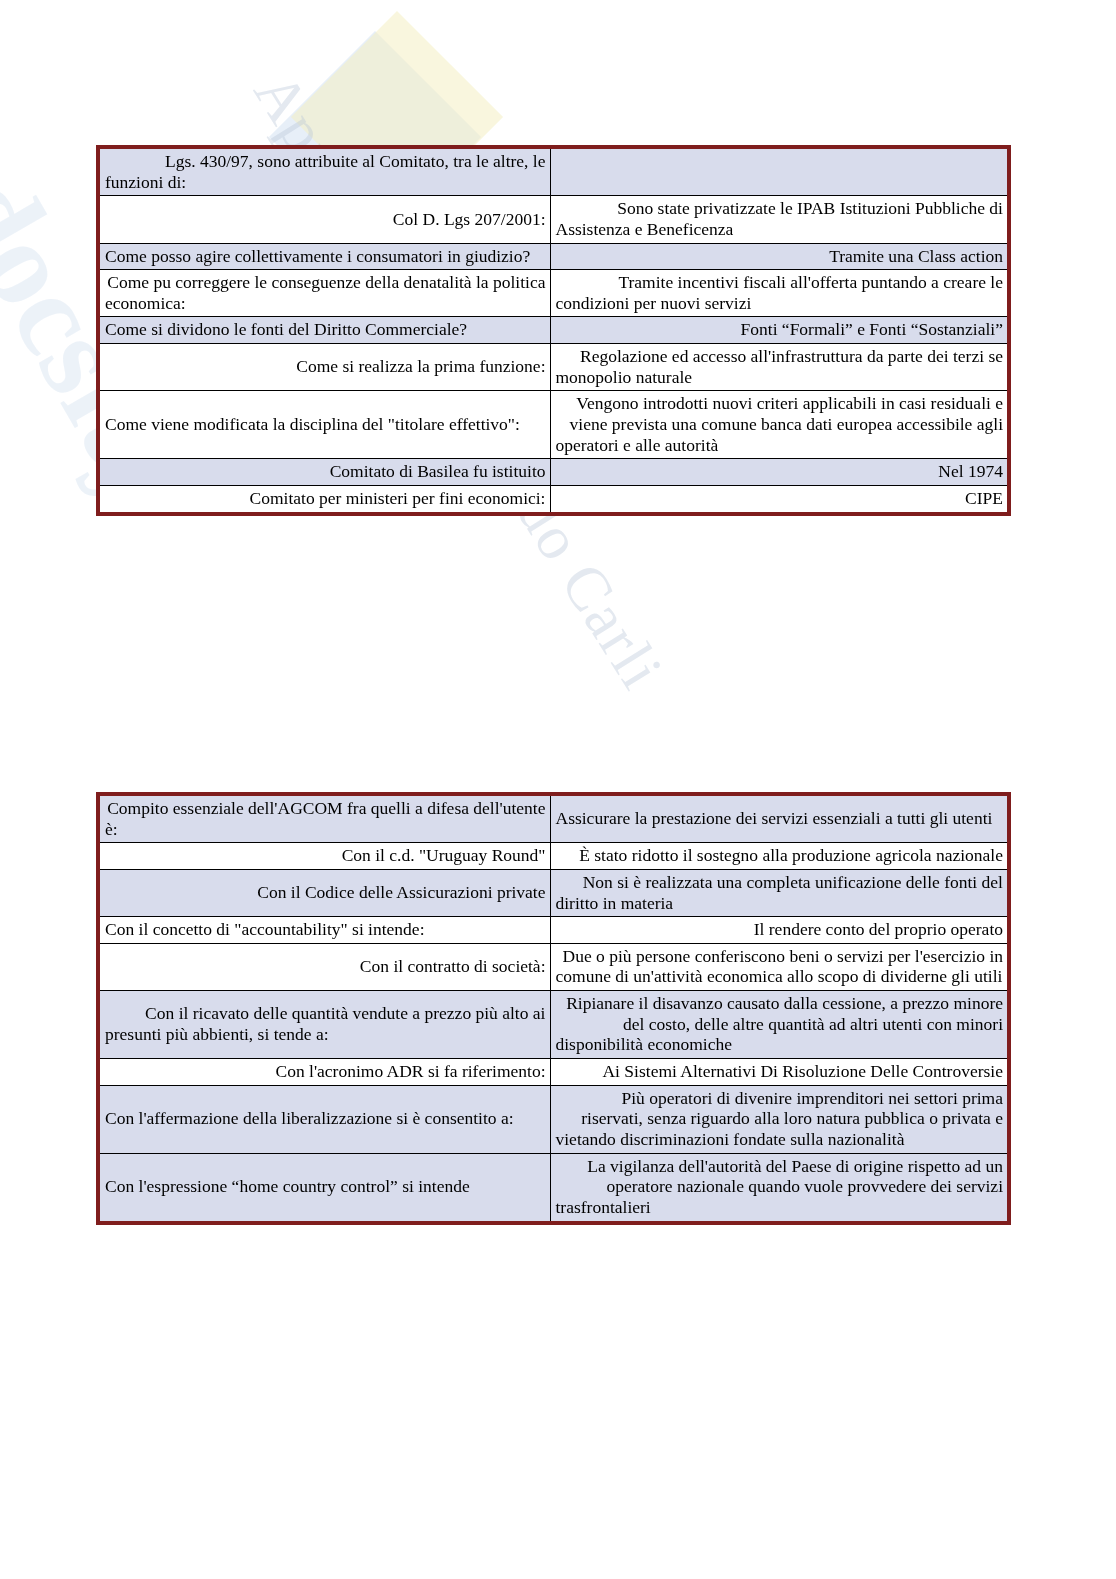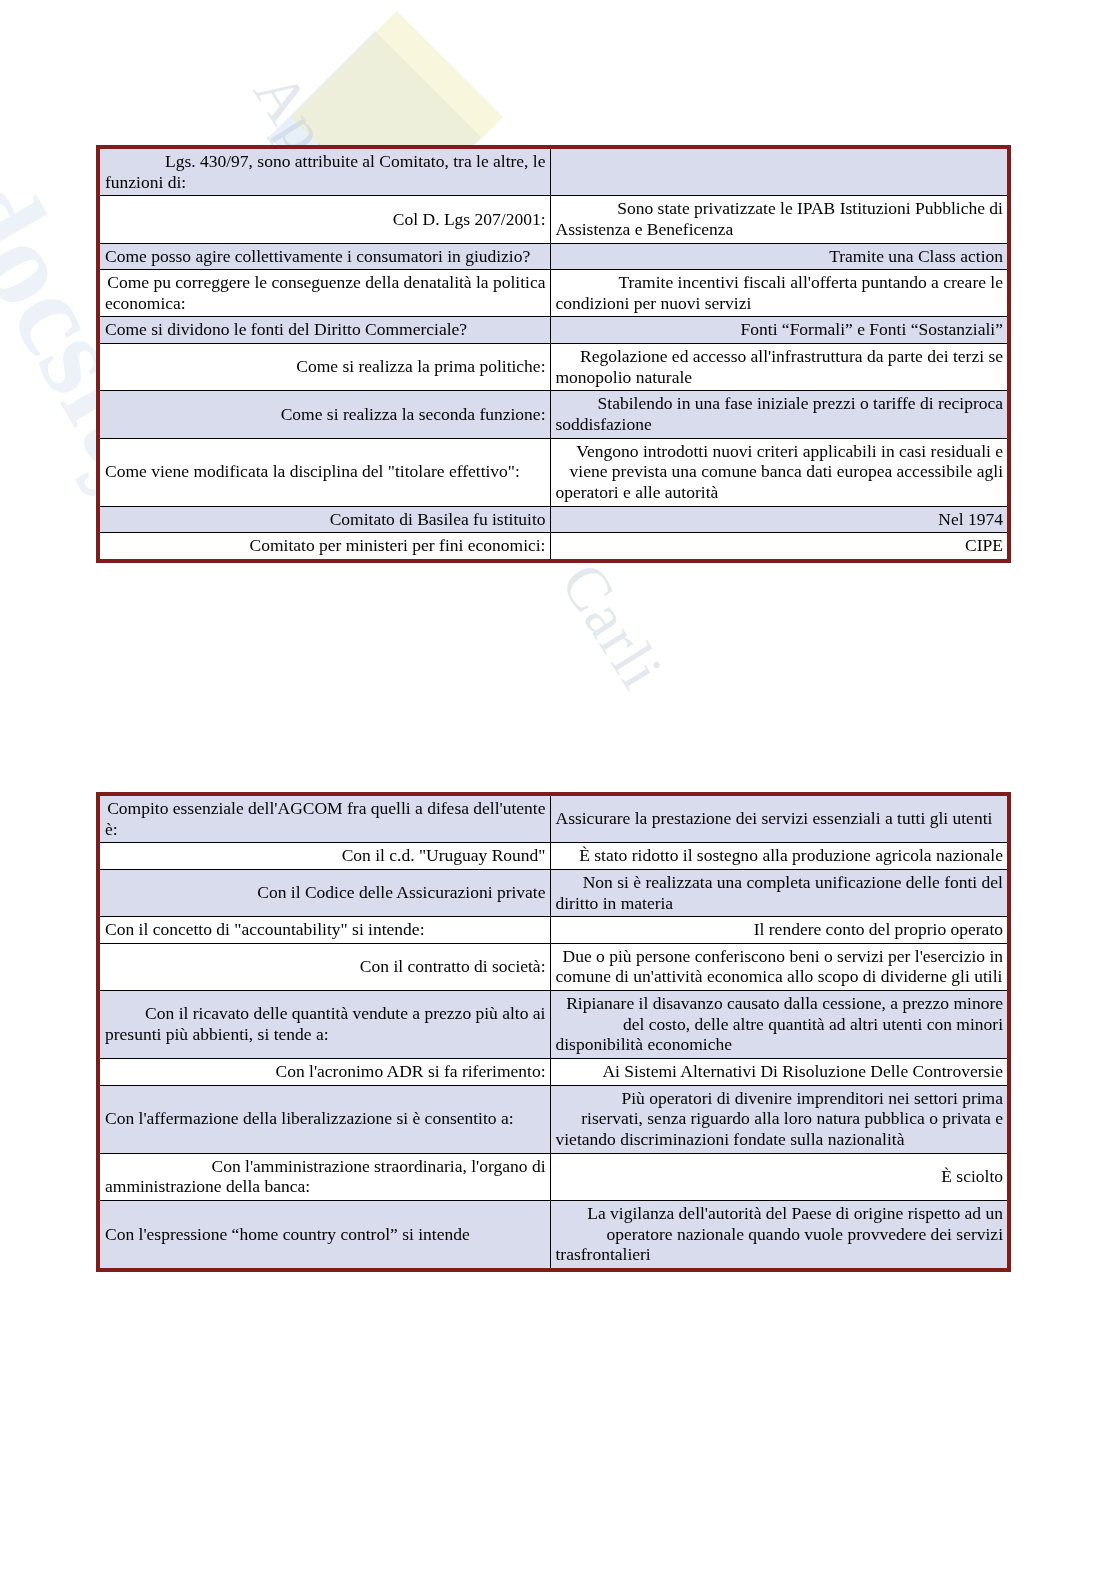--- a/index.html
+++ b/index.html
@@ -134,26 +134,22 @@
         </tr>
         <tr class="plain">
           <td class="just">Come pu    correggere le conseguenze della denatalità la politica economica:</td>
           <td class="just">Tramite incentivi fiscali all'offerta puntando a creare le condizioni per nuovi servizi</td>
         </tr>
         <tr class="shaded">
           <td class="just">Come si dividono le fonti del Diritto Commerciale?</td>
           <td class="left">Fonti “Formali” e Fonti “Sostanziali”</td>
         </tr>
         <tr class="plain">
-          <td class="left">Come si realizza la prima politiche:</td>
+          <td class="left">Come si realizza la prima funzione:</td>
           <td class="just">Regolazione ed accesso all'infrastruttura da parte dei terzi se monopolio naturale</td>
-        </tr>
-        <tr class="shaded">
-          <td class="left">Come si realizza la seconda funzione:</td>
-          <td class="just">Stabilendo in una fase iniziale prezzi o tariffe di reciproca soddisfazione</td>
         </tr>
         <tr class="plain">
           <td class="just">Come viene modificata la disciplina del "titolare effettivo":</td>
           <td class="just">Vengono introdotti nuovi criteri applicabili in casi residuali e viene prevista    una comune banca dati europea accessibile agli operatori e alle autorità</td>
         </tr>
         <tr class="shaded">
           <td class="left">Comitato di Basilea fu istituito</td>
           <td class="left">Nel 1974</td>
         </tr>
         <tr class="plain">
@@ -194,24 +190,20 @@
           <td class="just">Ripianare il disavanzo causato dalla cessione, a prezzo minore del costo, delle altre quantità ad altri utenti con minori disponibilità economiche</td>
         </tr>
         <tr class="plain">
           <td class="left">Con l'acronimo ADR si fa riferimento:</td>
           <td class="left">Ai Sistemi Alternativi Di Risoluzione Delle Controversie</td>
         </tr>
         <tr class="shaded">
           <td class="just">Con l'affermazione della liberalizzazione si è consentito a:</td>
           <td class="just">Più operatori di divenire imprenditori nei settori prima riservati, senza riguardo alla loro natura pubblica o privata e vietando discriminazioni fondate sulla nazionalità</td>
         </tr>
-        <tr class="plain">
-          <td class="just">Con l'amministrazione straordinaria, l'organo di amministrazione della banca:</td>
-          <td class="left">È sciolto</td>
-        </tr>
         <tr class="shaded">
           <td class="just">Con l'espressione “home country control” si intende</td>
           <td class="just">La vigilanza dell'autorità del Paese di origine rispetto ad un operatore nazionale quando vuole provvedere dei servizi trasfrontalieri</td>
         </tr>
       </tbody>
   </table>
 
 </div>
 
 </body></html>

